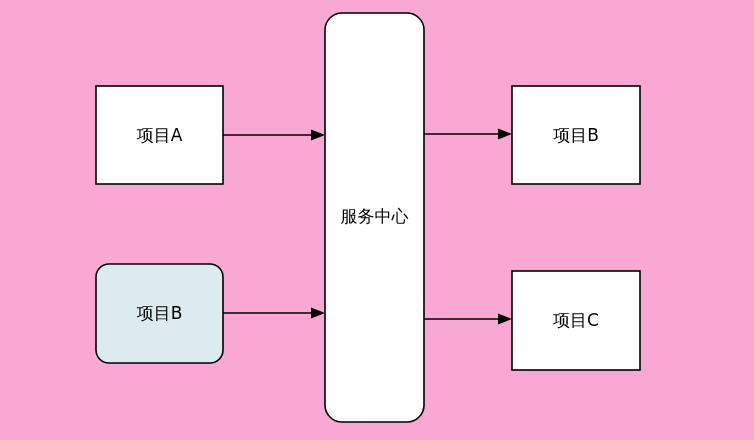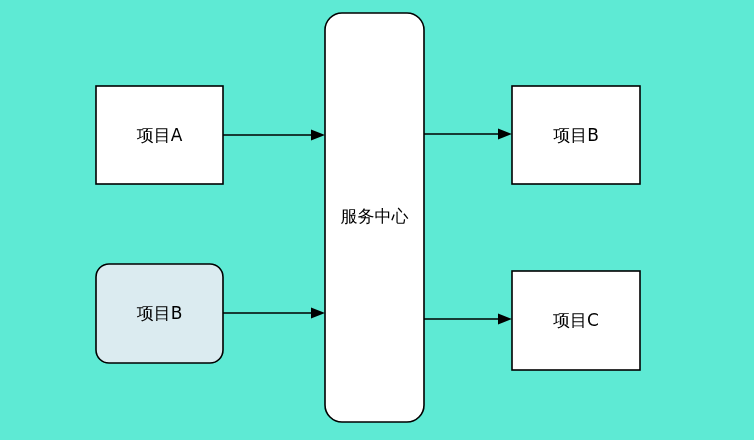--- a/index.html
+++ b/index.html
@@ -7,21 +7,21 @@
     padding: 0;
     background: #ffffff;
   }
   body {
     font-family: "DejaVu Sans", "Liberation Sans", sans-serif;
   }
   #canvas {
     position: relative;
     width: 754px;
     height: 440px;
-    background: #5eead4;
+    background: #f9a8d4;
     overflow: hidden;
   }
   #diagram-svg {
     position: absolute;
     left: 0;
     top: 0;
     width: 754px;
     height: 440px;
   }
   .node-label {

